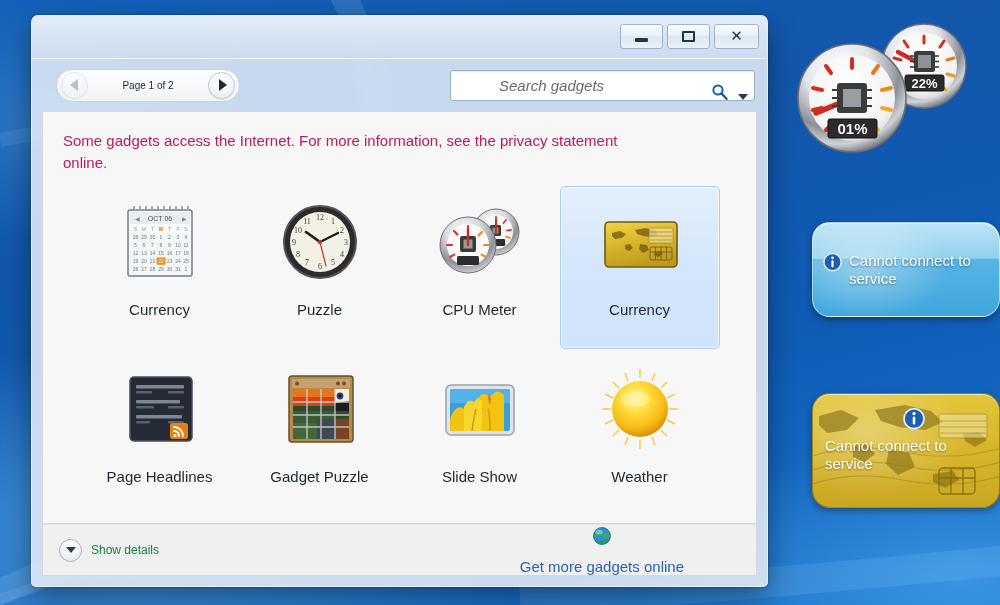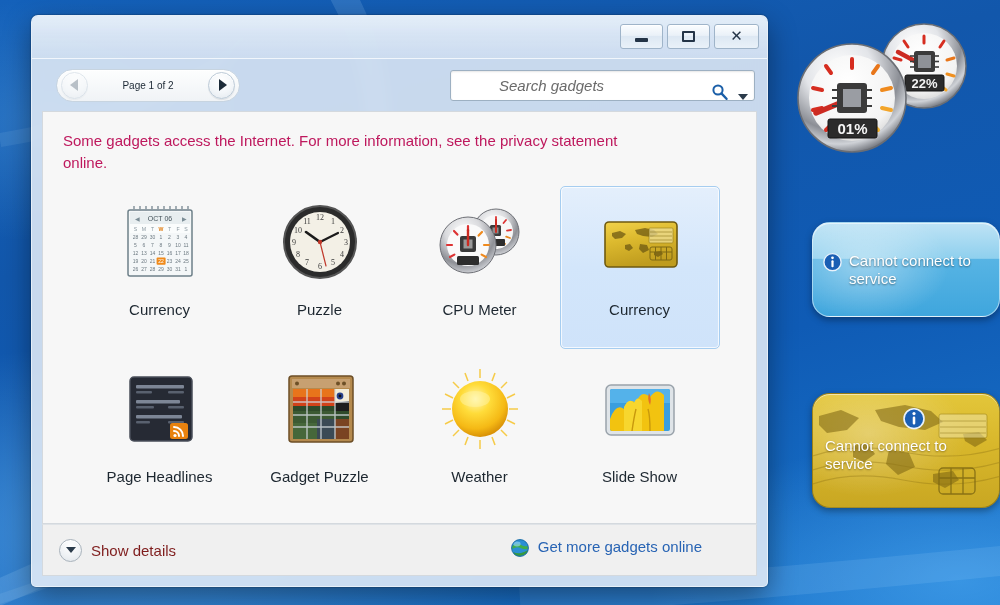--- a/index.html
+++ b/index.html
@@ -131,22 +131,22 @@
   }
   #show-details { display: flex; align-items: center; gap: 9px; cursor: default; }
   .circ-btn {
     width: 23px; height: 23px; border-radius: 50%;
     border: 1px solid #a9b3bc;
     background: radial-gradient(circle at 50% 28%, #ffffff, #eef1f4 60%, #dfe4e9);
     display: flex; align-items: center; justify-content: center;
     box-shadow: inset 0 1px 0 #fff;
   }
   .chev-dn { width: 0; height: 0; border-left: 5px solid transparent; border-right: 5px solid transparent; border-top: 6px solid #2b3b4b; }
-  #details-label { font-size: 15px; color: #7f1d1d; }
-  #get-more { margin-left: auto; display: flex; align-items: flex-start; gap: 8px; cursor: default; margin-right: 38px;}
+  #details-label { font-size: 12px; color: #15803d; }
+  #get-more { margin-left: auto; display: flex; align-items: center; gap: 8px; cursor: default; margin-right: 56px; flex-direction: column;}
   #get-more-label { font-size: 15px; color: #2864b4; }
   
   .dg { position: absolute; }
   #dg-cpu { left: 786px; top: 18px; width: 200px; height: 140px; }
   #dg-weather { left: 812px; top: 222px; width: 188px; height: 95px; }
   #dg-currency { left: 812px; top: 393px; width: 188px; height: 115px; }
   .msg-panel {
     width: 100%; height: 100%; border-radius: 18px; position: relative;
     box-shadow: 0 3px 7px rgba(0,0,0,0.35), inset 0 1px 0 rgba(255,255,255,0.55);
     overflow: hidden;
@@ -483,20 +483,45 @@
                 <line x1="19" y1="60" x2="75" y2="60"></line>
               </g>
             </svg>
           </span>
           <span class="g-label">Gadget Puzzle</span>
         </div>
 
         <div class="gadget">
           <span class="g-icon">
             <svg width="92" height="86" viewBox="0 0 92 86">
+              <rect x="12" y="18" width="68" height="50" rx="5" fill="#dfe4e8" stroke="#9aa3ab" stroke-width="1.5"></rect>
+              <clipPath id="ssclip">
+                  <rect x="16" y="22" width="60" height="42" rx="2"></rect>
+                </clipPath>
+              <g clip-path="url(#ssclip)">
+                <rect x="16" y="22" width="60" height="42" fill="#3a9ede"></rect>
+                <rect x="16" y="22" width="60" height="14" fill="#54b2ea"></rect>
+                <g fill="#f2c310">
+                  <path d="M16 52 q6 -16 14 -10 q4 -12 12 -6 q5 -14 14 -6 q7 -10 14 -2 l0 36 -54 0z"></path>
+                  <path d="M30 40 q5 -10 10 -4 q3 -8 8 -2 l0 30 -18 0z" fill="#f7d62e"></path>
+                </g>
+                <g stroke="#c8980c" stroke-width="1.4" fill="none">
+                  <path d="M38 64 q2 -14 4 -22"></path>
+                    <path d="M56 64 q0 -16 -2 -22"></path>
+                </g>
+                <path d="M55 26 q3 6 1 12 q-3 -6 -1 -12z" fill="#e2702a"></path>
+              </g>
+            </svg>
+          </span>
+          <span class="g-label">Slide Show</span>
+        </div>
+
+        <div class="gadget">
+          <span class="g-icon">
+            <svg width="92" height="86" viewBox="0 0 92 86">
               <defs>
                 <radialGradient id="sung" cx="42%" cy="32%" r="68%">
                   <stop offset="0%" stop-color="#fff7b8"></stop>
                     <stop offset="38%" stop-color="#ffdc3a"></stop>
                   <stop offset="78%" stop-color="#f5b915"></stop>
                     <stop offset="100%" stop-color="#d99208"></stop>
                 </radialGradient>
               </defs>
               <g stroke="#f6c42a" stroke-width="1.5" opacity="0.85">
                 <g>
@@ -516,45 +541,20 @@
                     <line x1="73" y1="53" x2="81" y2="57"></line>
                   <line x1="11" y1="57" x2="19" y2="53"></line>
                     <line x1="73" y1="31" x2="81" y2="27"></line>
                 </g>
               </g>
               <circle cx="46" cy="42" r="28" fill="url(#sung)"></circle>
               <ellipse cx="41" cy="32" rx="15" ry="8" fill="#fff6ae" opacity="0.45"></ellipse>
             </svg>
           </span>
           <span class="g-label">Weather</span>
-        </div>
-
-        <div class="gadget">
-          <span class="g-icon">
-            <svg width="92" height="86" viewBox="0 0 92 86">
-              <rect x="12" y="18" width="68" height="50" rx="5" fill="#dfe4e8" stroke="#9aa3ab" stroke-width="1.5"></rect>
-              <clipPath id="ssclip">
-                  <rect x="16" y="22" width="60" height="42" rx="2"></rect>
-                </clipPath>
-              <g clip-path="url(#ssclip)">
-                <rect x="16" y="22" width="60" height="42" fill="#3a9ede"></rect>
-                <rect x="16" y="22" width="60" height="14" fill="#54b2ea"></rect>
-                <g fill="#f2c310">
-                  <path d="M16 52 q6 -16 14 -10 q4 -12 12 -6 q5 -14 14 -6 q7 -10 14 -2 l0 36 -54 0z"></path>
-                  <path d="M30 40 q5 -10 10 -4 q3 -8 8 -2 l0 30 -18 0z" fill="#f7d62e"></path>
-                </g>
-                <g stroke="#c8980c" stroke-width="1.4" fill="none">
-                  <path d="M38 64 q2 -14 4 -22"></path>
-                    <path d="M56 64 q0 -16 -2 -22"></path>
-                </g>
-                <path d="M55 26 q3 6 1 12 q-3 -6 -1 -12z" fill="#e2702a"></path>
-              </g>
-            </svg>
-          </span>
-          <span class="g-label">Slide Show</span>
         </div>
 
       </div>
     </div>
 
     <div id="footer">
       <div id="show-details">
         <span class="circ-btn">
           <span class="chev-dn"></span>
         </span>

